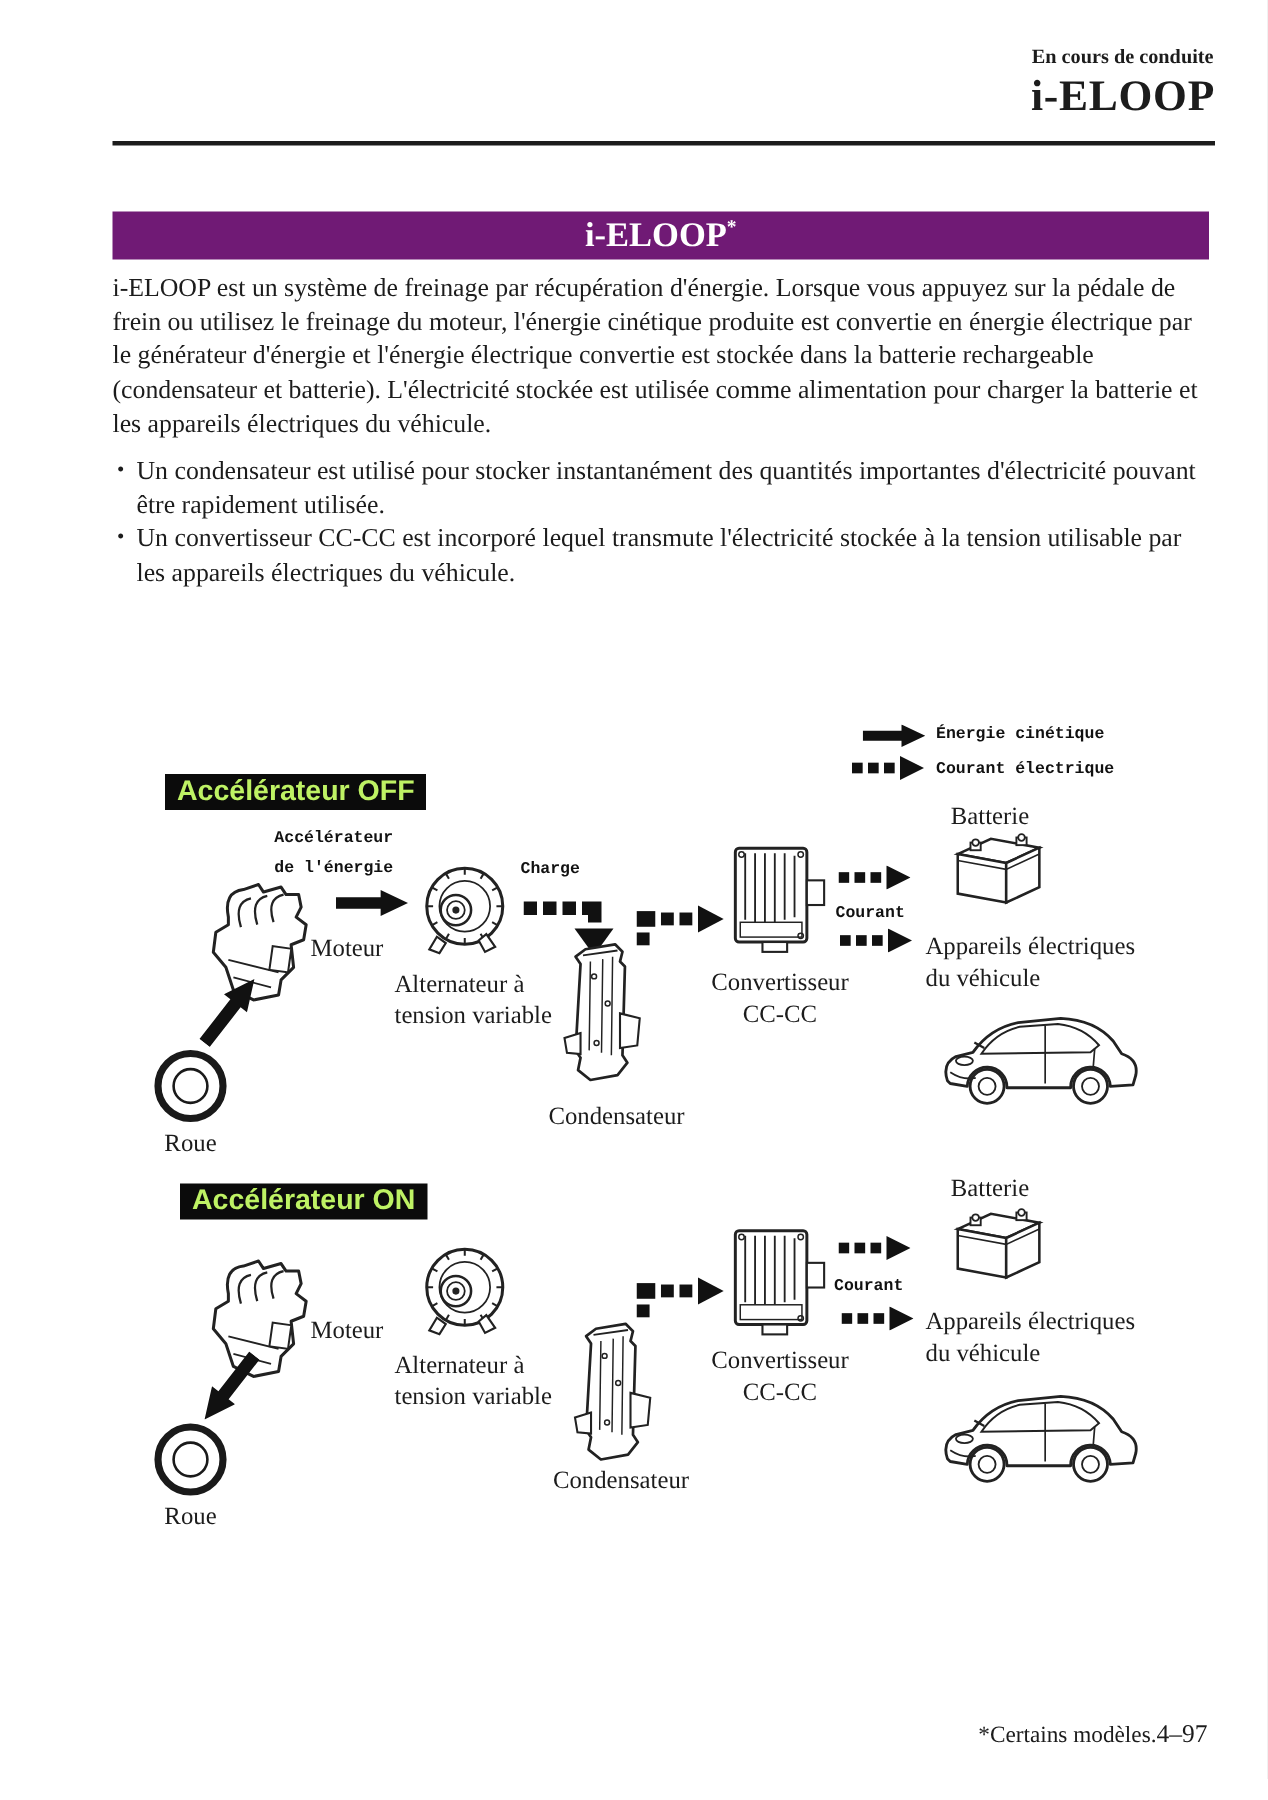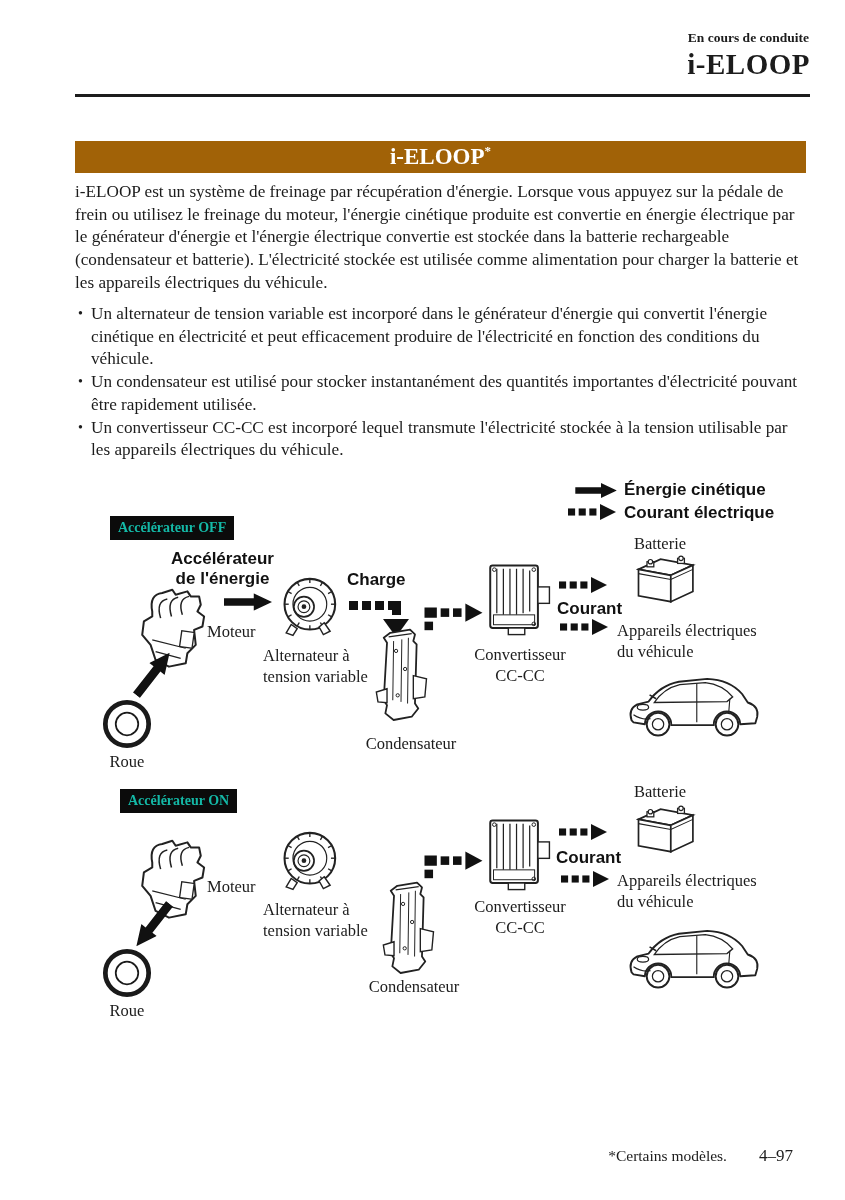--- a/index.html
+++ b/index.html
@@ -11,21 +11,21 @@
   .abs { position:absolute; }
 
   
   .hdr-eyebrow { top:30px; right:36px; font-size:13.5px; font-weight:700; text-align:left; }
   .hdr-title   { top:48px; right:35px; font-size:29px; font-weight:700; text-align:right; letter-spacing:0.5px; }
   .hdr-rule    { top:94px; left:75px; width:735px; height:3px; background:#1c1c1c; }
 
   
   .title-bar {
     top:141px; left:75px; width:731px; height:32px;
-    background:#a16207; color:#ffffff; text-align:center;
+    background:#701a75; color:#ffffff; text-align:center;
     font-size:23px; font-weight:700; line-height:32px;
   }
   .title-bar sup { font-size:13px; vertical-align:super; line-height:0; }
 
   
   .intro {
     top:181px; left:75px; width:734px;
     font-size:17.2px; line-height:22.7px;
   }
   .bullets {
@@ -33,31 +33,31 @@
     font-size:17.2px; line-height:22.7px;
     margin:0; padding:0; list-style:none;
   }
   .bullets li { position:relative; padding-left:13px; }
   .bullets li::before {
     content:"\2022"; position:absolute; left:0; top:0; font-size:14px;
   }
 
   
   .dlab  { font-size:16.5px; line-height:21px; white-space:pre-line; }
-  .blab  { font-family:Liberation Sans, sans-serif; font-weight:700; font-size:17px; line-height:20px; white-space:pre-line; color:#111; }
+  .blab  { font-family:Liberation Mono, monospace; font-weight:700; font-size:11px; line-height:20px; white-space:pre-line; color:#111; }
   .mode-box {
-    background:#0b0b0b; color:#14b8a6;
-    font-family:Liberation Serif, serif; font-weight:700;
-    font-size:14px; line-height:24px; padding:0 8px; height:24px;
+    background:#0b0b0b; color:#bef264;
+    font-family:Liberation Sans, sans-serif; font-weight:700;
+    font-size:19px; line-height:24px; padding:0 8px; height:24px;
   }
   .ctr { text-align:center; }
   .art { position:absolute; overflow:visible; }
 
   
-  .footer { top:1146px; right:52px; display:flex; align-items:baseline; gap:32px; }
+  .footer { top:1146px; right:40px; display:flex; align-items:baseline; }
   .foot-note { font-size:15.5px; }
   .foot-page { font-size:17px; font-weight:400; }
 </style>
 </head>
 <body>
 
 <div class="page">
 
   <svg width="0" height="0" style="position:absolute" aria-hidden="true">
     <defs>
@@ -174,21 +174,20 @@
 
   <div class="abs hdr-eyebrow">En cours de conduite</div>
   <div class="abs hdr-title">i-ELOOP</div>
   <div class="abs hdr-rule"></div>
 
   <div class="abs title-bar"><span>i-ELOOP</span><sup>*</sup></div>
 
   <div class="abs intro">i-ELOOP est un système de freinage par récupération d'énergie. Lorsque vous appuyez sur la pédale de frein ou utilisez le freinage du moteur, l'énergie cinétique produite est convertie en énergie électrique par le générateur d'énergie et l'énergie électrique convertie est stockée dans la batterie rechargeable (condensateur et batterie). L'électricité stockée est utilisée comme alimentation pour charger la batterie et les appareils électriques du véhicule.</div>
 
   <ul class="abs bullets">
-    <li>Un alternateur de tension variable est incorporé dans le générateur d'énergie qui convertit l'énergie cinétique en électricité et peut efficacement produire de l'électricité en fonction des conditions du véhicule.</li>
     <li>Un condensateur est utilisé pour stocker instantanément des quantités importantes d'électricité pouvant être rapidement utilisée.</li>
     <li>Un convertisseur CC-CC est incorporé lequel transmute l'électricité stockée à la tension utilisable par les appareils électriques du véhicule.</li>
   </ul>
 
   <svg class="art" style="left:573px;top:483px;width:46px;height:15px" viewBox="0 0 50 18">
       <use href="#sym-arrow-solid"></use>
     </svg>
   <div class="abs blab" style="left:624px;top:480px;">Énergie cinétique</div>
   <svg class="art" style="left:566px;top:504px;width:52px;height:16px" viewBox="0 0 54 18">
       <use href="#sym-arrow-dash"></use>

